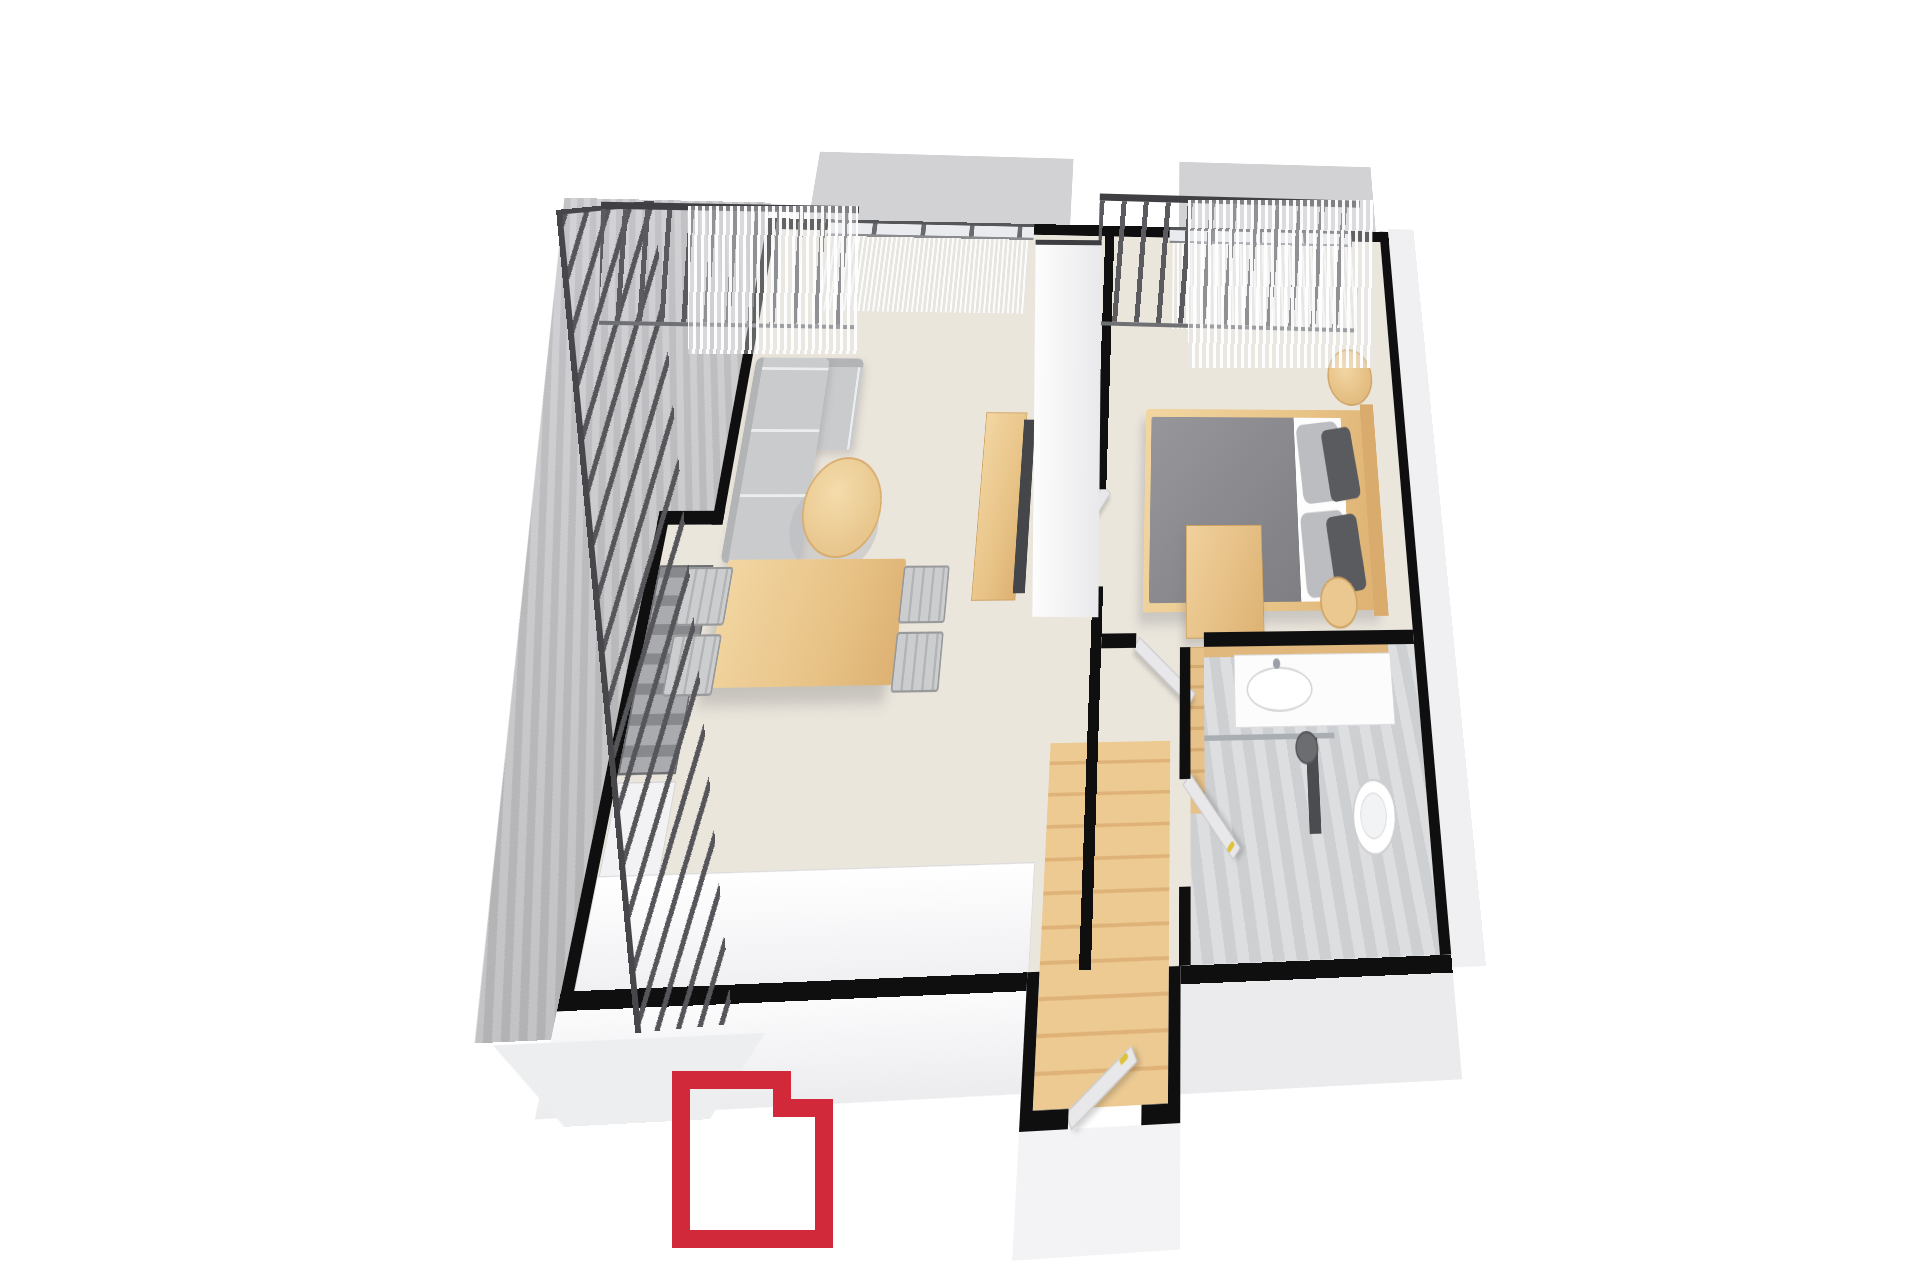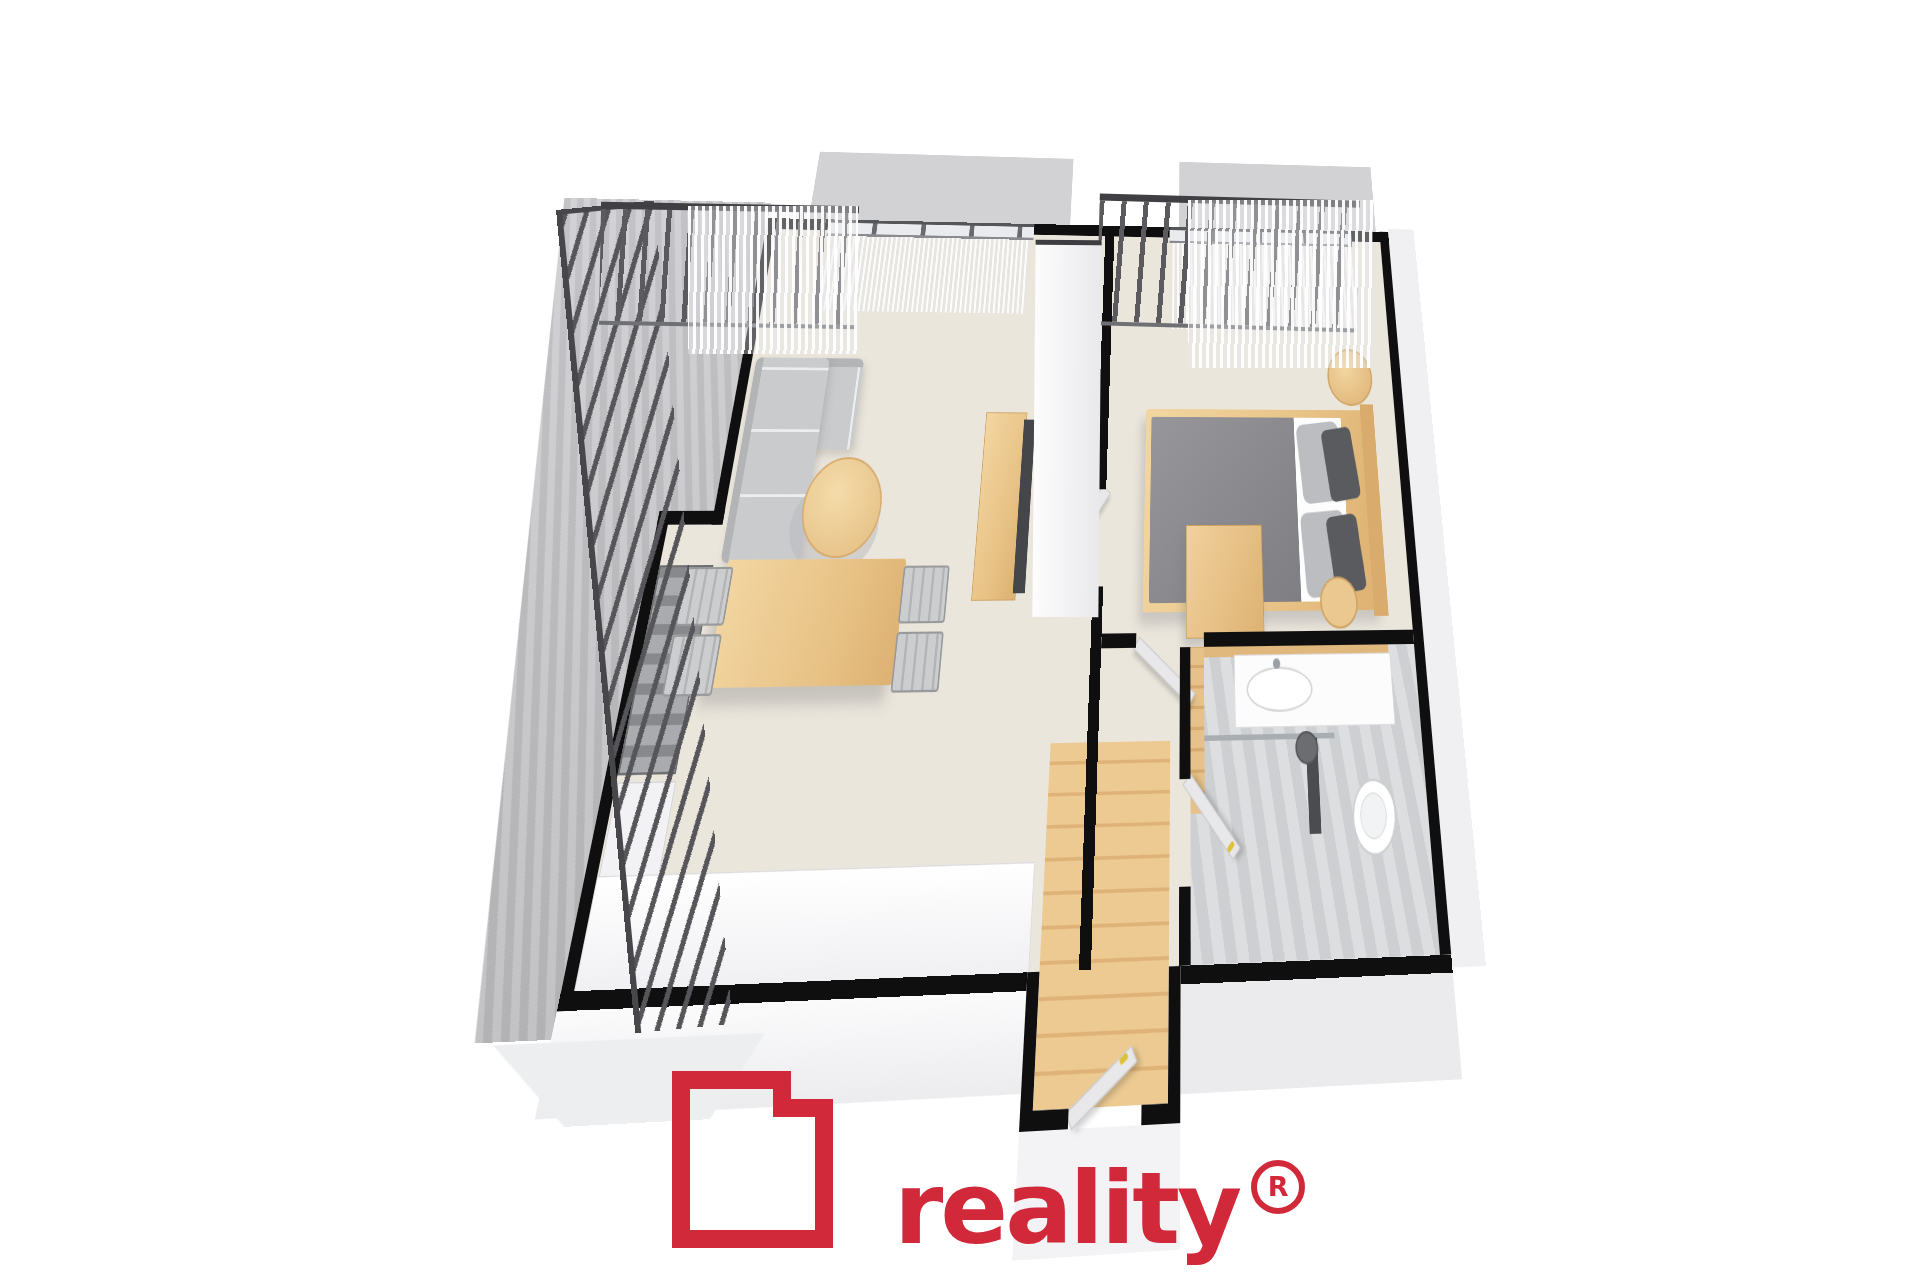--- a/index.html
+++ b/index.html
@@ -165,15 +165,14 @@
   <div class="rail rail-top rail-top-b"></div>
   <div class="curtain-screen" style="left:688px;top:206px;width:170px;height:148px;"></div>
   <div class="curtain-screen" style="left:1188px;top:200px;width:185px;height:168px;"></div>
   <div class="wall-face-mid"></div>
 
   <div class="logo abs logo-icon">
     <svg width="161" height="177" viewBox="0 0 161 177">
       <path fill-rule="evenodd" fill="#d2293a" d="M0 0 H119 V28 H161 V177 H0 Z M18 18 V159 H143 V46 H101 V18 Z"></path>
     </svg>
   </div>
-  <div class="logo abs logo-line2"><span>reality</span><span class="logo-reg">R</span></div>
 
 </div>
 
 </body></html>

